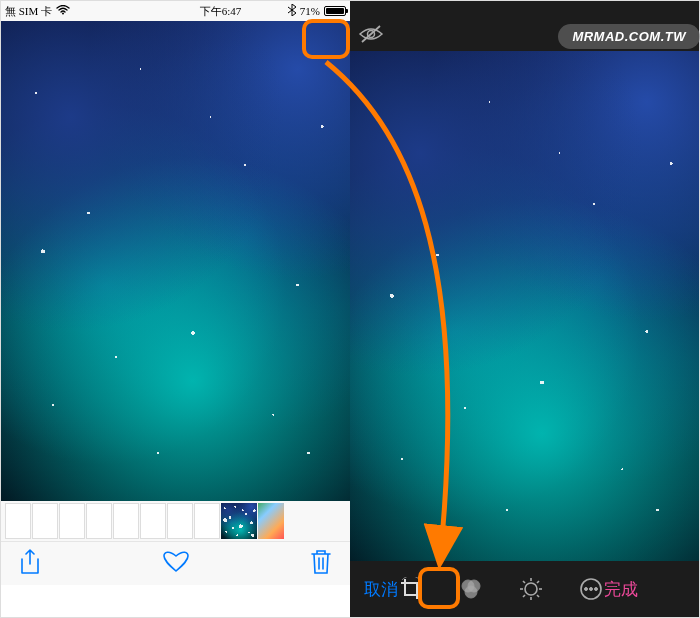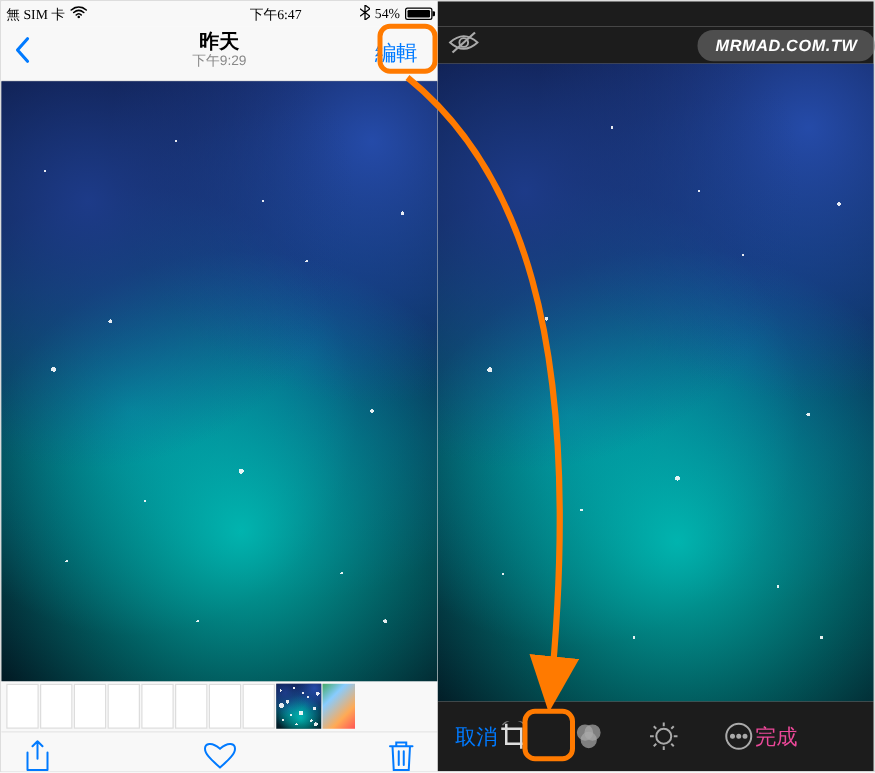--- a/index.html
+++ b/index.html
@@ -197,39 +197,27 @@
             </svg>
         </span>
       </div>
       <div class="center">下午6:47</div>
       <div class="right">
         <span>
           <svg width="8" height="12" viewBox="0 0 8 12">
               <path d="M4 0 L4 12 L8 9 L0 3 M4 0 L8 3 L0 9" stroke="#000" stroke-width="1" fill="none"></path>
             </svg>
         </span>
-        <span>54%</span>
+        <span>71%</span>
         <span class="battery">
             <span class="fill" style="width:89%"></span>
           </span>
       </div>
     </div>
 
-    <div class="navbar">
-      <div class="nav-back">
-        <svg width="14" height="22" viewBox="0 0 14 22">
-            <path d="M11 2 L3 11 L11 20" stroke-width="2.5" fill="none" stroke-linecap="round" stroke-linejoin="round"></path>
-          </svg>
-      </div>
-      <div class="nav-title">
-        <div class="t1">昨天</div>
-        <div class="t2">下午9:29</div>
-      </div>
-      <div class="nav-edit">編輯</div>
-    </div>
 
     <div class="photo-area galaxy"></div>
 
     <div class="thumb-strip">
       <div class="thumb"></div>
       <div class="thumb"></div>
       <div class="thumb"></div>
       <div class="thumb"></div>
       <div class="thumb"></div>
       <div class="thumb"></div>

